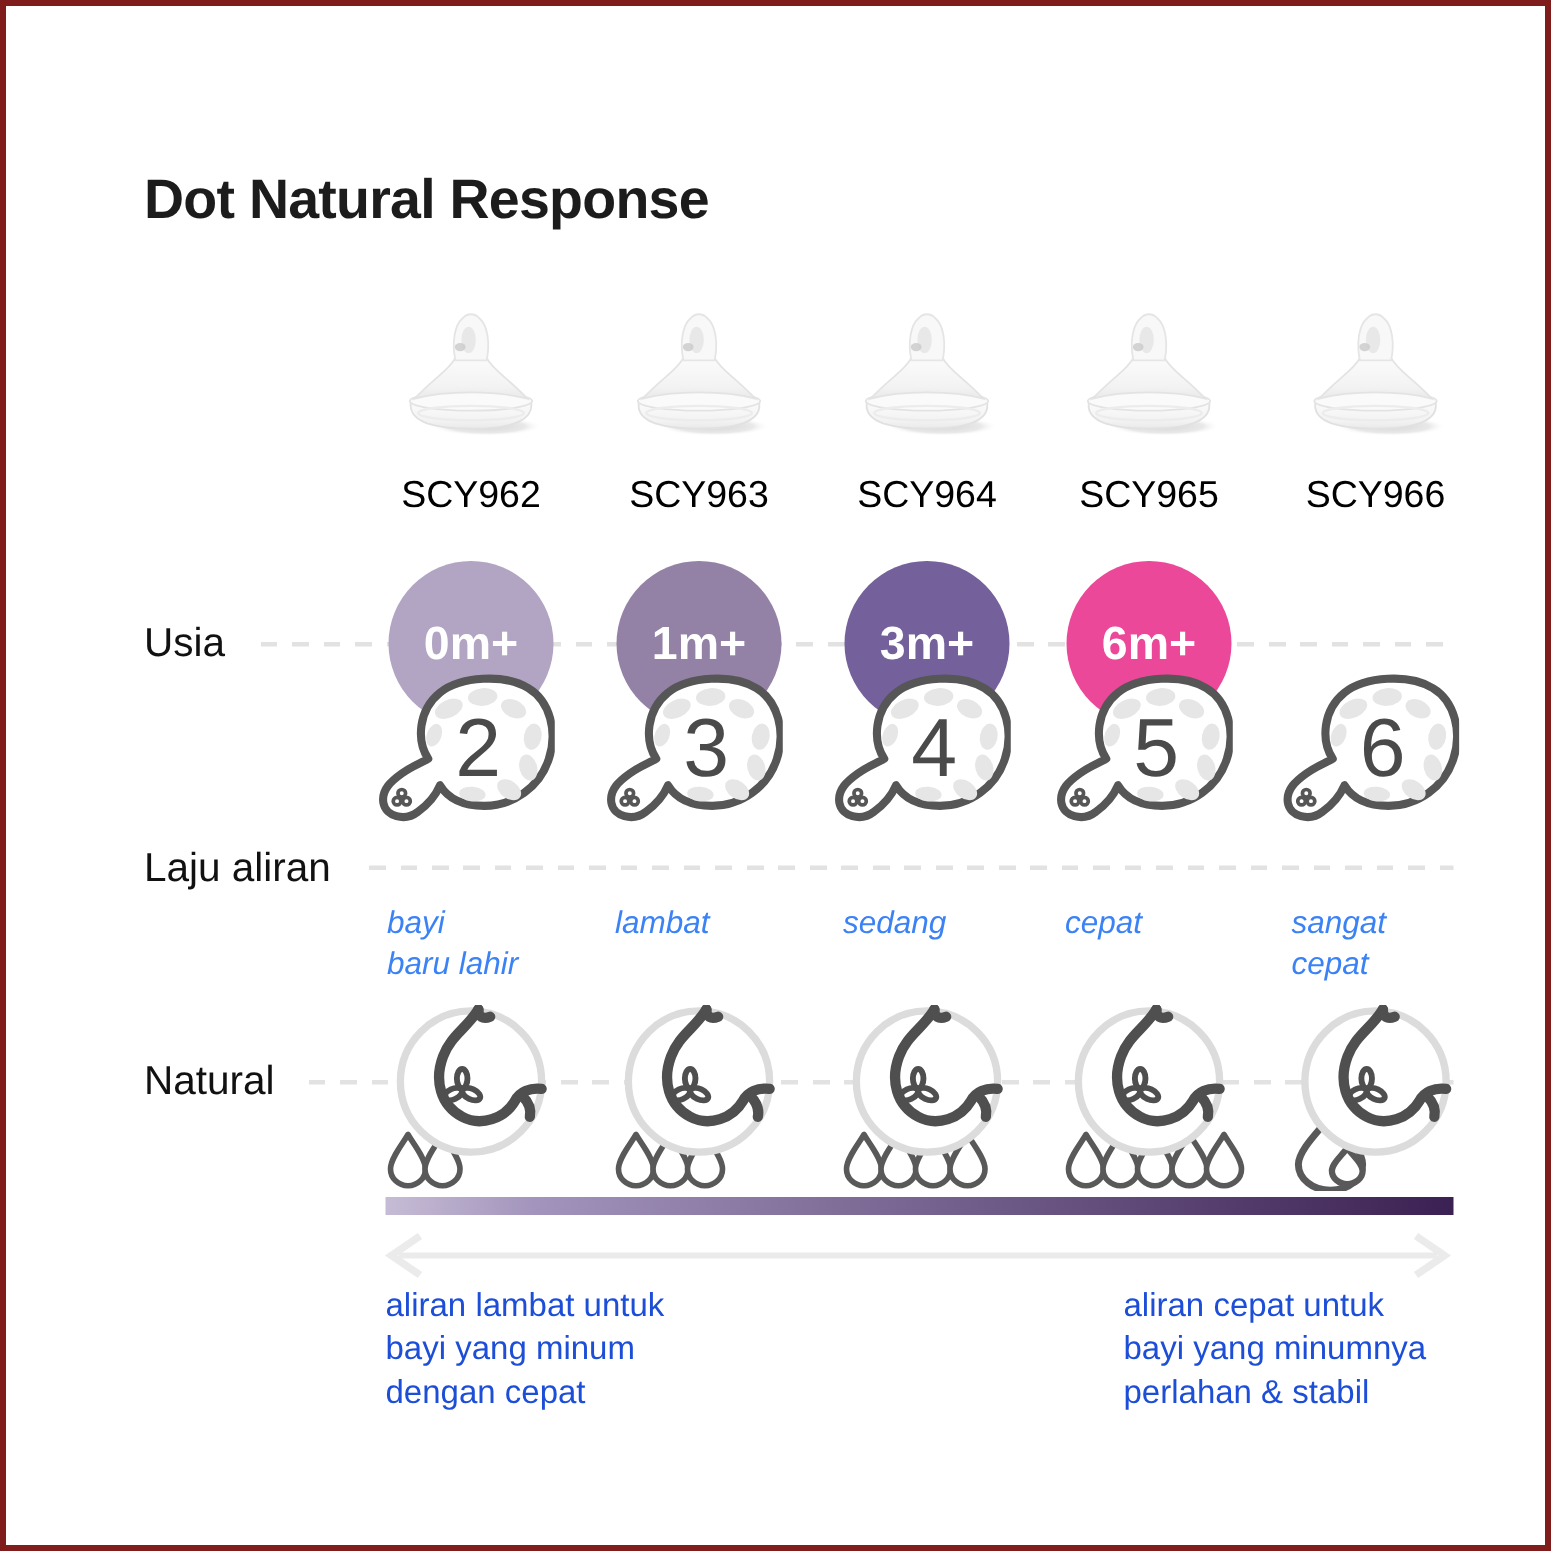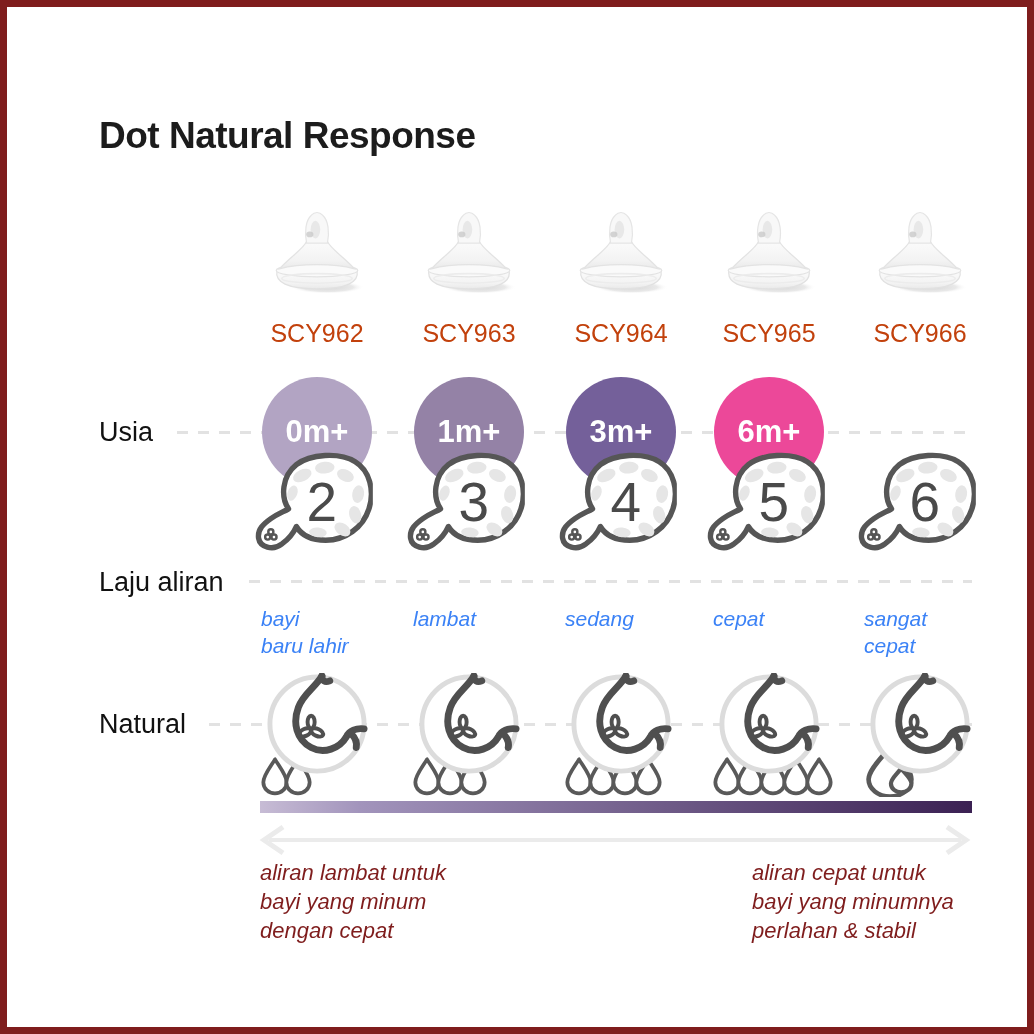--- a/index.html
+++ b/index.html
@@ -1,37 +1,37 @@
 <!DOCTYPE html>
 <html><head>
 <meta charset="utf-8">
 <style>
   html,body{margin:0;padding:0;background:#fff;}
   .canvas{
     position:relative;width:1034px;height:1034px;box-sizing:border-box;
-    border:7px solid #7f1d1d;background:#fff;overflow:hidden;
+    border:4px solid #7f1d1d;background:#fff;overflow:hidden;
     font-family:"Liberation Sans", sans-serif;color:#1a1a1a;
   }
   .title{position:absolute;left:92px;top:108px;font-size:37px;font-weight:bold;letter-spacing:-0.5px;color:#1c1c1c;}
   .row-label{position:absolute;left:92px;transform:translateY(-50%);font-size:27px;color:#111;}
   .dash{position:absolute;height:3px;z-index:0;background:repeating-linear-gradient(to right,#e2e2e2 0 11px,rgba(0,0,0,0) 11px 21px);}
   .col{position:absolute;top:190px;width:150px;height:620px;z-index:1;}
   .photo{position:absolute;left:15px;top:5px;width:120px;height:100px;}
-  .model{position:absolute;left:0;top:122px;width:150px;text-align:center;font-size:25px;color:#c2410c;}
+  .model{position:absolute;left:0;top:122px;width:150px;text-align:center;font-size:25px;color:#000000;}
   .age-circle{position:absolute;left:20px;top:180px;width:110px;height:110px;border-radius:50%;
     display:flex;align-items:center;justify-content:center;color:#fff;font-size:31px;font-weight:bold;}
   .num-icon{position:absolute;left:13px;top:253px;width:118px;height:102px;}
   .drops{position:absolute;left:18px;top:548px;height:52px;display:flex;align-items:flex-end;}
   .drops svg{display:block;}
   .drops svg + svg{margin-left:-7px;}
   .flow-text{position:absolute;left:19px;top:408px;font-size:21px;font-style:italic;line-height:27px;color:#3b82f6;}
   .hole-icon{position:absolute;left:24px;top:476px;width:102px;height:102px;}
   .grad-bar{position:absolute;left:253px;top:794px;width:712px;height:12px;z-index:1;}
   .scale-arrow{position:absolute;left:250px;top:817px;width:716px;height:32px;}
-  .caption{position:absolute;top:851px;font-size:22px;font-style:italic;line-height:29px;color:#7f1d1d;}
+  .caption{position:absolute;top:851px;font-size:22px;line-height:29px;color:#1d4ed8;}
   .caption.left{left:253px;}
   .caption.right{left:745px;}
   .nipple-number{font-family:"Liberation Sans", sans-serif;font-size:56px;fill:#4a4a4a;}
 </style>
 </head>
 <body>
 
 <svg width="0" height="0" style="position:absolute" aria-hidden="true">
   <defs>
     <radialGradient id="shadowGrad" cx="50%" cy="50%" r="50%">

